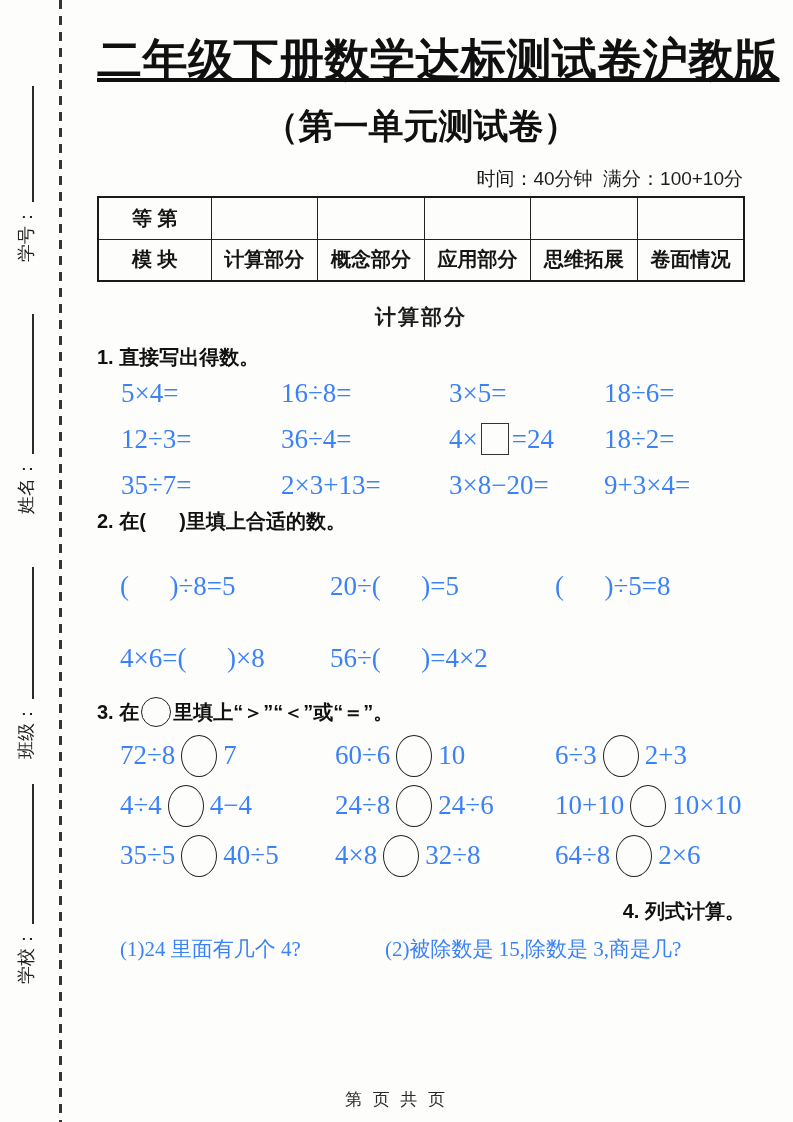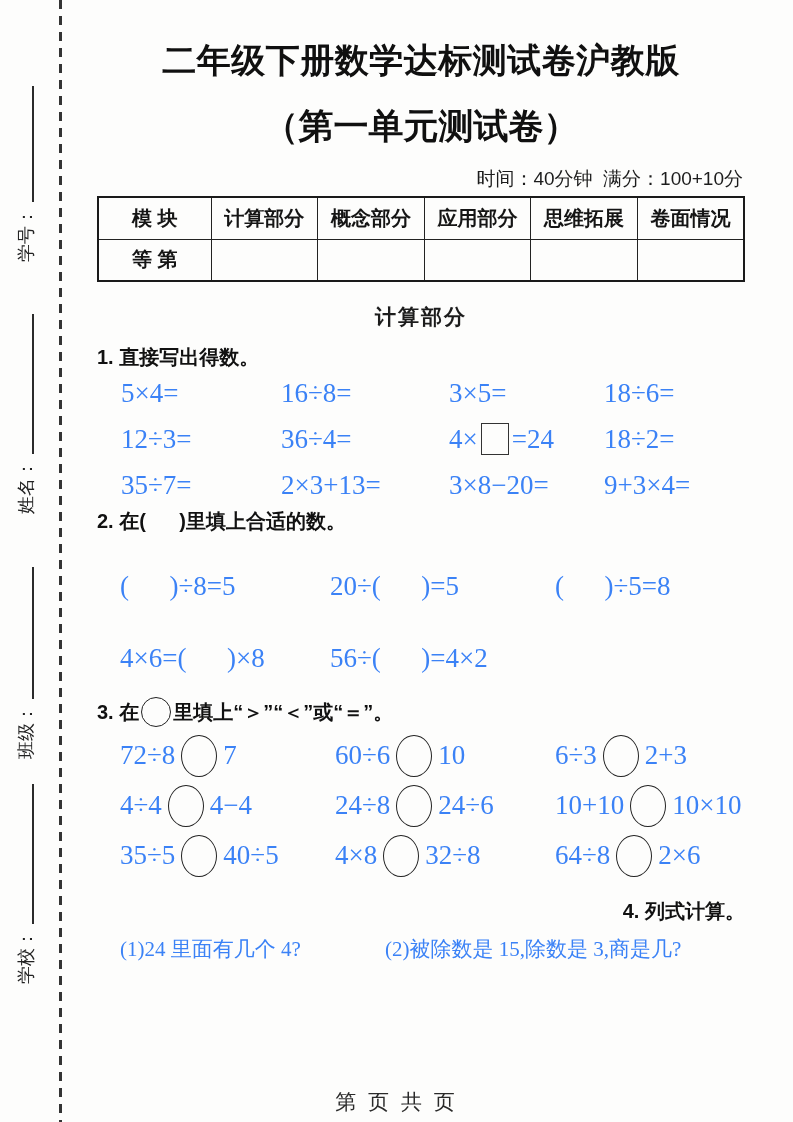--- a/index.html
+++ b/index.html
@@ -44,25 +44,26 @@
   
   .main {
     position: absolute;
     left: 97px; top: 0;
     width: 648px;
   }
   .title {
     margin-top: 34px;
     text-align: center;
     font-weight: 700;
-    font-size: 34px;
+    font-size: 45px;
     line-height: 52px;
     letter-spacing: 0.5px;
     color: #101010;
     white-space: nowrap;
+    text-decoration: underline;
   }
   .subtitle {
     margin-top: 18px;
     text-align: center;
     font-weight: 700;
     font-size: 35px;
     line-height: 44px;
     color: #101010;
   }
   .meta {
@@ -150,21 +151,21 @@
     border-radius: 50%;
     vertical-align: -8px;
     margin: 0 2px;
   }
 
   .footer {
     position: absolute;
     left: 0; right: 0;
     top: 1088px;
     text-align: center;
-    font-size: 21px;
+    font-size: 17px;
     letter-spacing: 3px;
     color: #2a2a2a;
     white-space: pre;
   }
 </style>
 </head>
 <body>
 
 <div class="page">
 
@@ -196,36 +197,36 @@
   </div>
 
   <div class="main">
 
     <div class="title">二年级下册数学达标测试卷沪教版</div>
     <div class="subtitle">（第一单元测试卷）</div>
     <div class="meta">时间：40分钟  满分：100+10分</div>
 
     <table class="score">
       <tbody>
+        <tr>
+          <td class="first">等 第</td>
+          <td></td>
+          <td></td>
+          <td></td>
+          <td></td>
+          <td></td>
+        </tr>
         <tr>
           <td class="first">模 块</td>
           <td>计算部分</td>
           <td>概念部分</td>
           <td>应用部分</td>
           <td>思维拓展</td>
           <td>卷面情况</td>
         </tr>
-        <tr>
-          <td class="first">等 第</td>
-          <td></td>
-          <td></td>
-          <td></td>
-          <td></td>
-          <td></td>
-        </tr>
       </tbody>
     </table>
 
     <div class="section-title">计算部分</div>
 
     <div class="stem s1">1. 直接写出得数。</div>
     <div class="mrow q1r">
       <span>5×4=</span>
       <span>16÷8=</span>
       <span>3×5=</span>

